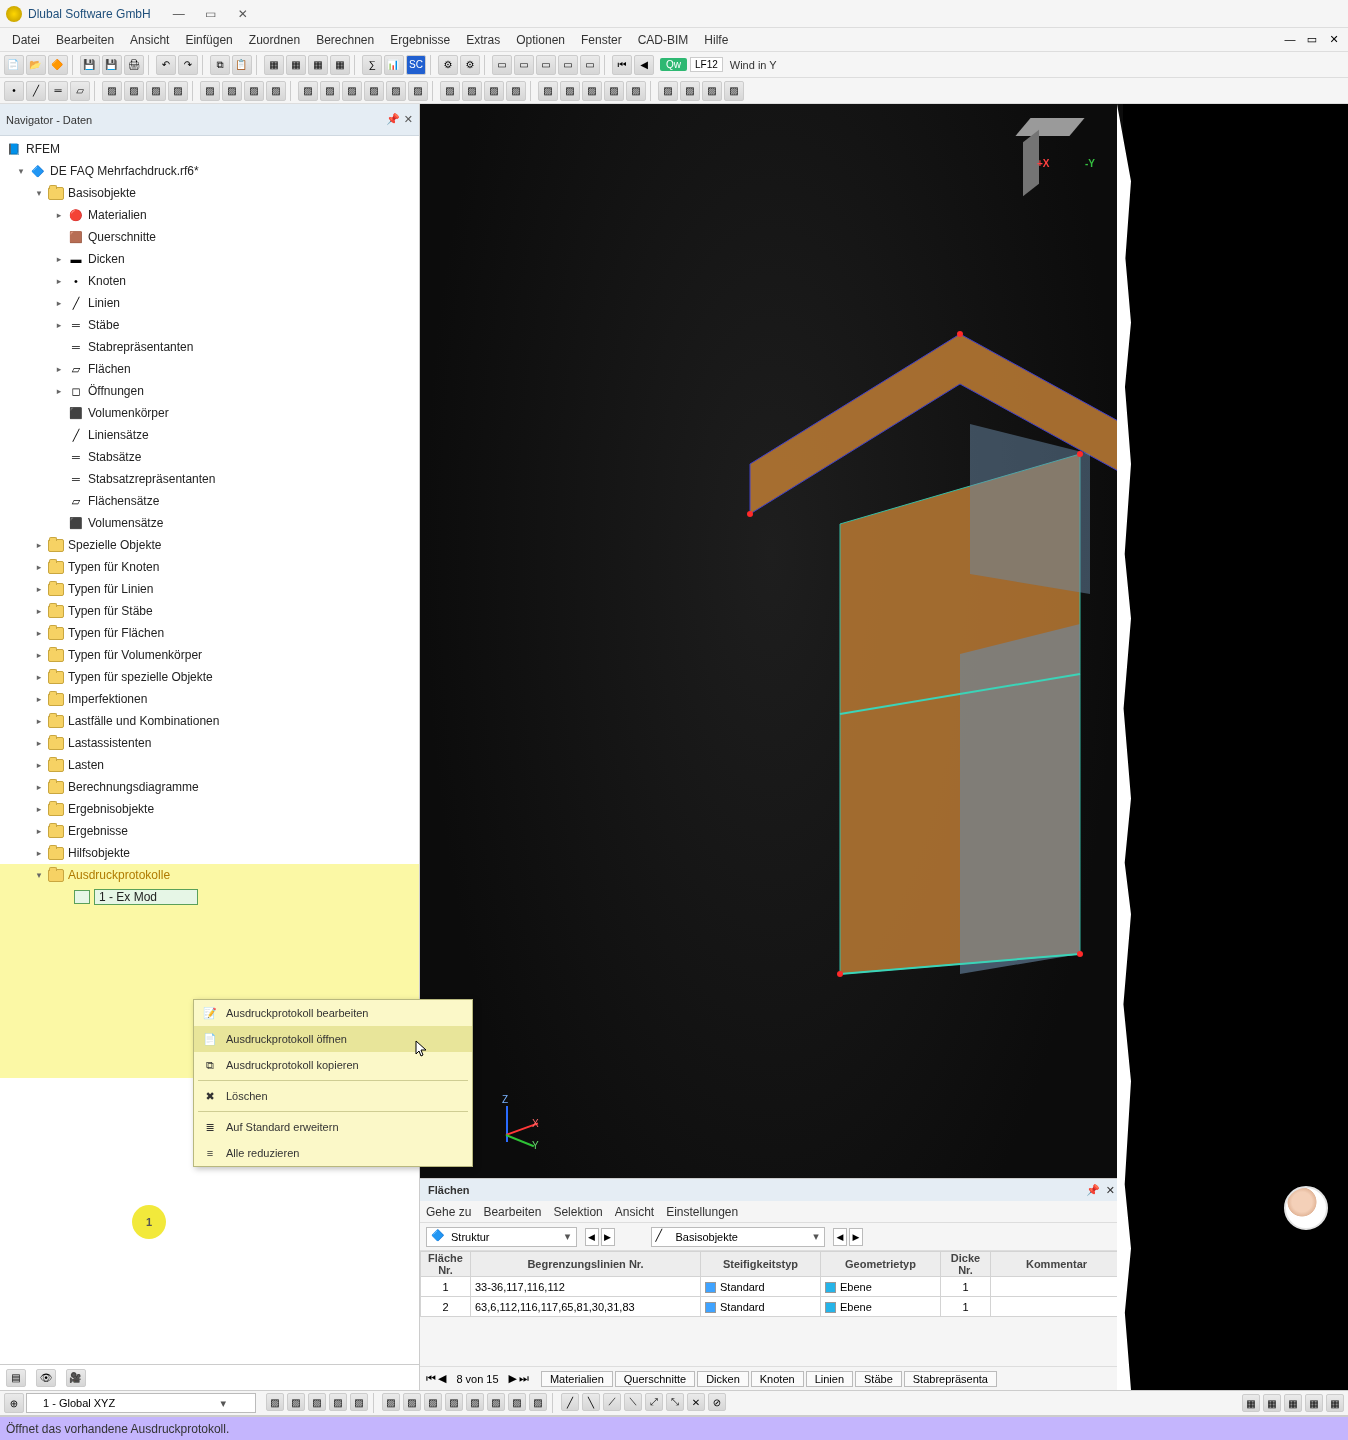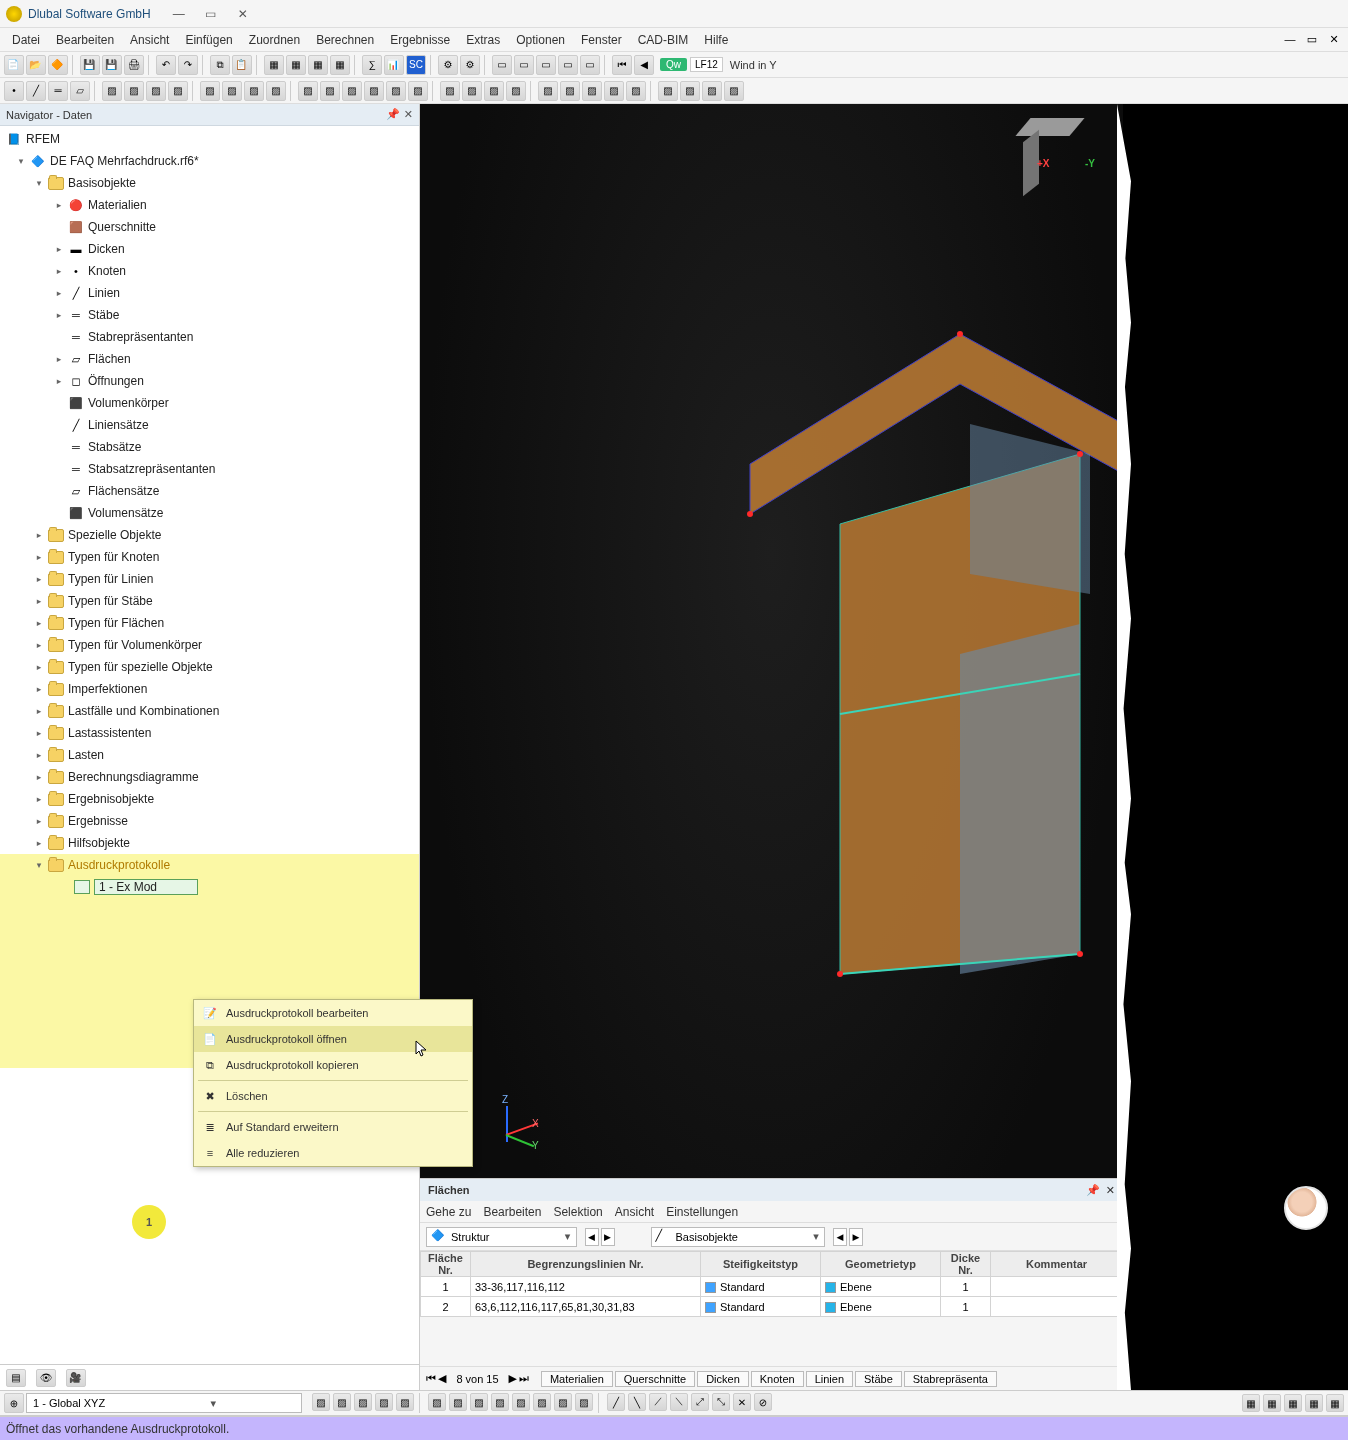--- a/index.html
+++ b/index.html
@@ -23,21 +23,21 @@
 .lf-box { display: flex; align-items: center; gap: 3px; margin-left: 4px; }
 .lf-box .qw { background: #2eb872; color: #fff; padding: 1px 6px; font-size: 10px; border-radius: 2px; }
 .lf-box .lf-code { background: #fff; border: 1px solid #ccc; padding: 1px 4px; font-size: 10px; }
 .lf-box .lf-desc { font-size: 11px; margin-left: 4px; color: #333; }
 
 .main { flex: 1; display: flex; position: relative; }
 .right-gap { width: 225px; background: #000; position: relative; }
 .right-gap::before { content:""; position:absolute; left:-6px; top:0; width:14px; height:100%; background:#fff; clip-path: polygon(0 0,100% 6%,60% 12%,100% 17%,57% 22%,100% 28%,55% 35%,100% 40%,47% 47%,100% 54%,55% 59%,100% 63%,46% 70%,100% 76%,55% 84%,100% 89%,56% 94%,100% 100%,0 100%); }
 
 .navigator { width: 420px; background: #fff; border-right: 1px solid #ccc; display: flex; flex-direction: column; }
-.nav-header { height: 22px; background: #e5edf4; border-bottom: 1px solid #cfd8e0; display: flex; align-items: center; padding: 0 6px; font-size: 12px; color: #333; }
+.nav-header { height: 32px; background: #e5edf4; border-bottom: 1px solid #cfd8e0; display: flex; align-items: center; padding: 0 6px; font-size: 12px; color: #333; }
 .nav-header .tools { margin-left: auto; display: flex; gap: 4px; color: #555; }
 .nav-body { flex: 1; overflow: auto; padding: 2px 0; position: relative; }
 .tree-row { display: flex; align-items: center; height: 22px; padding-left: 0; white-space: nowrap; cursor: default; }
 .tree-row .arrow { width: 14px; text-align: center; color: #666; font-size: 9px; user-select: none; }
 .tree-row .folder { width: 16px; height: 13px; background: #f6d264; border: 1px solid #c9a63f; border-radius: 2px; margin: 0 4px 0 2px; position: relative; }
 .tree-row .folder::before { content:""; position:absolute; top:-3px; left:0; width:6px; height:3px; background:#f6d264; border:1px solid #c9a63f; border-bottom:none; border-radius:2px 2px 0 0; }
 .tree-row .leaf { width: 16px; height: 16px; display: flex; align-items: center; justify-content: center; margin: 0 4px 0 2px; }
 .tree-row .label { font-size: 12px; color: #222; }
 .tree-row.bold .label { font-weight: 400; }
 
@@ -583,21 +583,21 @@
       <path d="M1 1 L1 14 L4 11 L6 16 L8 15 L6 10 L11 10 Z" fill="#fff" stroke="#000" stroke-width="1"></path>
     </svg>
 </div>
 
 <div class="badge-1">
     <span>1</span>
   </div>
 
 <div class="toolbar" style="border-top:1px solid #ccc; border-bottom:1px solid #ccc;">
  <div class="tbico">⊕</div>
- <div class="combo" style="width:276px;">
+ <div class="combo" style="width:230px;padding-left:10px;">
    <span class="txt" style="padding-left:6px; padding-right:100px;">1 - Global XYZ</span>
       <span class="dd">▾</span>
  </div>
  <div class="bottom-icons" style="margin-left:8px;">
    <div class="tbico">▨</div>
    <div class="tbico">▨</div>
    <div class="tbico">▨</div>
    <div class="tbico">▨</div>
    <div class="tbico">▨</div>
    <div class="sep"></div>

